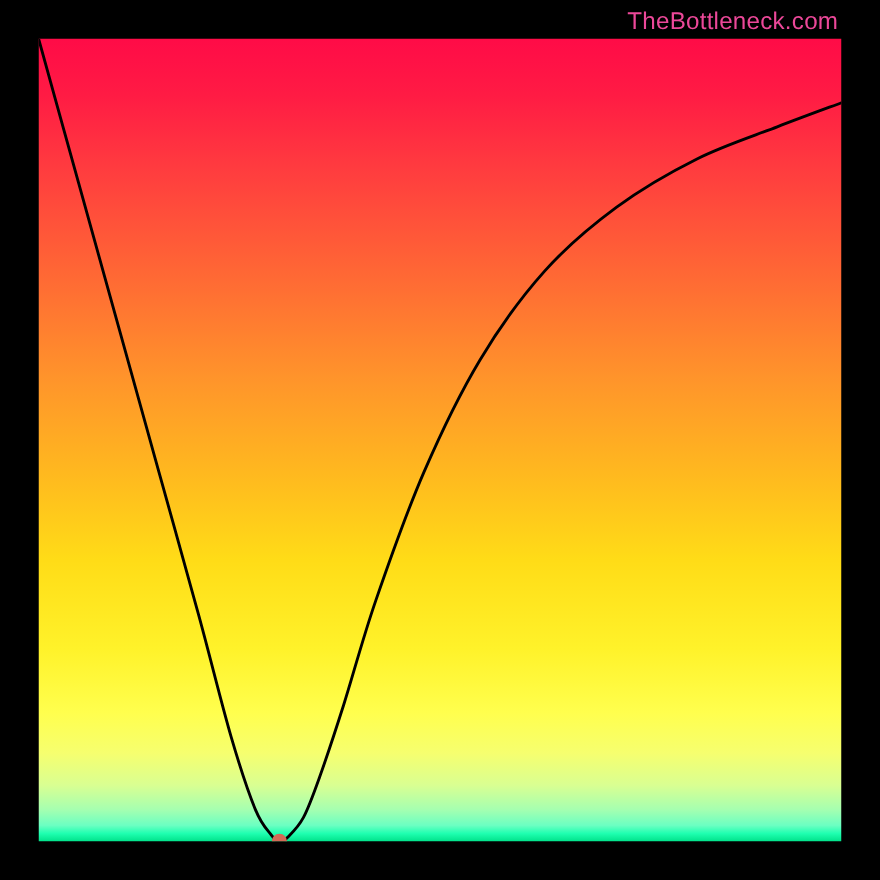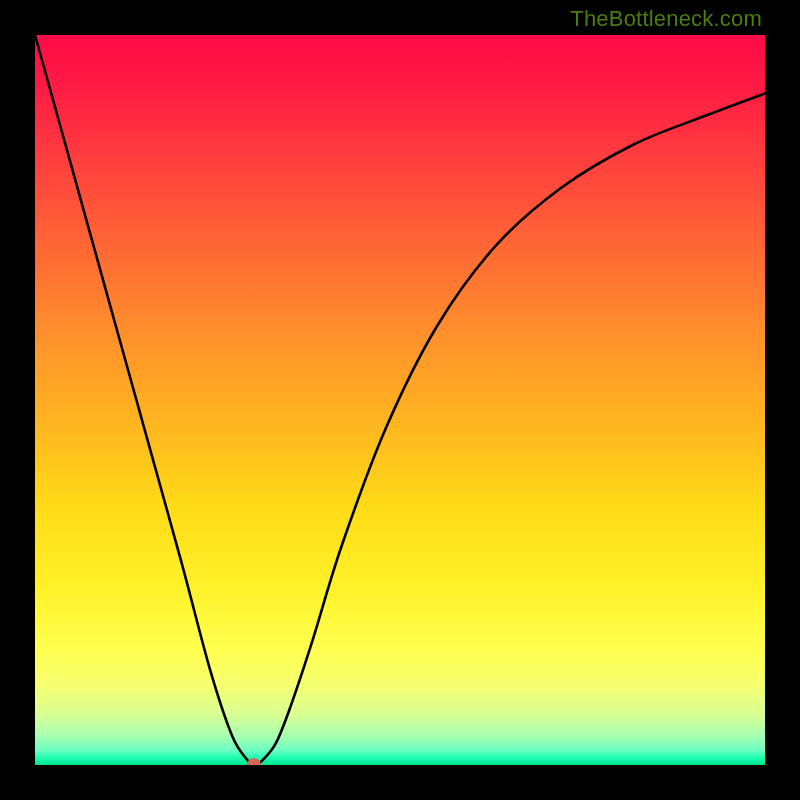--- a/index.html
+++ b/index.html
@@ -54,21 +54,21 @@
     position: absolute;
     left: 0;
     top: 0;
     width: 100%;
     height: 100%;
   }
   .watermark {
     position: absolute;
     top: 6px;
     right: 38px;
-    color: #4d7c0f;
+    color: #ec4899;
     font-size: 22px;
     font-weight: 500;
     letter-spacing: 0.2px;
     user-select: none;
   }
 </style>
 </head>
 <body>
 
 <div class="frame">

